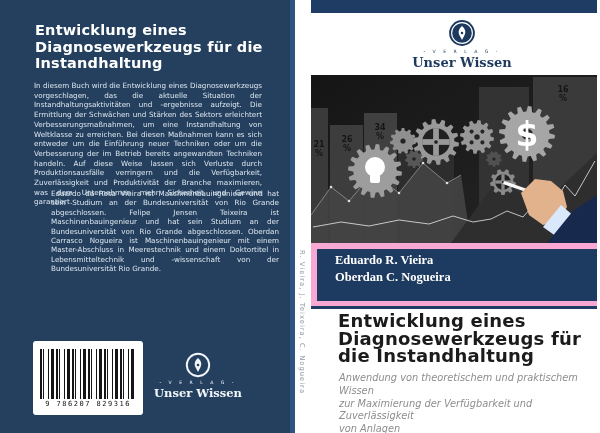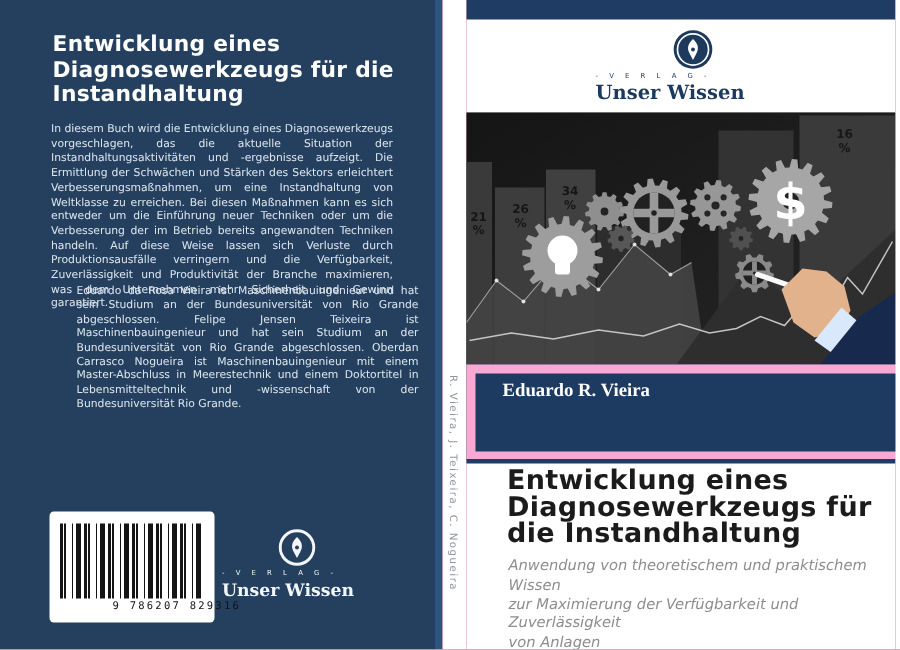--- a/index.html
+++ b/index.html
@@ -1,41 +1,41 @@
 <!DOCTYPE html>
 <html><head>
 <meta charset="utf-8">
 <style>
   html,body{margin:0;padding:0;background:#fff;}
-  .page{position:relative;width:600px;height:433px;overflow:hidden;background:#be185d;
+  .page{position:relative;width:600px;height:433px;overflow:hidden;background:#7dd3fc;
         font-family:"DejaVu Sans","Liberation Sans",sans-serif;}
   
   .back{position:absolute;left:0;top:0;width:290px;height:433px;background:#24405e;color:#e9eef4;}
   .back-title{position:absolute;left:35px;top:22px;width:240px;margin:0;
               font-size:14.5px;font-weight:bold;line-height:16.5px;color:#ffffff;white-space:pre-line;letter-spacing:.2px;}
   .back-desc{position:absolute;left:23px;top:70px;width:228px;margin:11px;
              font-size:7.2px;line-height:9.7px;text-align:justify;color:#dde6ef;}
   .back-bio{position:absolute;left:35px;top:173px;width:228px;margin:16px;
             font-size:7.2px;line-height:9.4px;text-align:justify;color:#dde6ef;}
   
-  .logo{position:absolute;text-align:left;}
+  .logo{position:absolute;text-align:center;}
   .logo .ring{display:block;margin:0 auto;}
   .logo .verlag{font-size:4.6px;letter-spacing:3px;margin-top:2px;}
   .logo .unser{font-family:"DejaVu Serif","Liberation Serif",serif;font-weight:bold;}
   .logo-back{left:148px;top:352px;width:100px;color:#f2f6fa;}
   .logo-back .unser{font-size:11.5px;margin-top:1px;color:#f2f6fa;}
   .logo-front{left:86px;top:19px;width:130px;color:#1d3a5e;}
   .logo-front .unser{font-size:13px;margin-top:1px;color:#1d3a5e;}
   
   .barcode{position:absolute;left:33px;top:341px;width:110px;height:74px;background:#ffffff;border-radius:3px;}
   .barcode .bars{position:absolute;left:7px;top:8px;width:96px;height:50px;
     background:repeating-linear-gradient(90deg,#151515 0 2px,#fff 2px 3px,#151515 3px 4px,#fff 4px 8px,
       #151515 8px 9px,#fff 9px 11px,#151515 11px 14px,#fff 14px 16px);}
-  .barcode .digits{position:absolute;left:0;top:59px;width:110px;text-align:left;
-    font-family:"DejaVu Sans Mono","Liberation Mono",monospace;font-size:7px;letter-spacing:1.5px;color:#111;margin-left:42px;}
+  .barcode .digits{position:absolute;left:0;top:59px;width:110px;text-align:center;
+    font-family:"DejaVu Sans Mono","Liberation Mono",monospace;font-size:7px;letter-spacing:1.5px;color:#111;}
   
   .edge{position:absolute;left:290px;top:0;width:5px;height:433px;background:#2d5380;}
   .spine{position:absolute;left:295px;top:0;width:16px;height:433px;background:#ffffff;}
   .spine-text{position:absolute;left:3px;top:250px;writing-mode:vertical-rl;
               font-size:6.8px;letter-spacing:1px;color:#8d97a2;}
   
   .front{position:absolute;left:311px;top:0;width:286px;height:433px;background:#ffffff;}
   .top-band{position:absolute;left:0;top:0;width:286px;height:13px;background:#1e3c64;}
   .photo{position:absolute;left:0;top:75px;width:286px;height:168px;background:#1e1e1e;}
   .author-band{position:absolute;left:0;top:243px;width:282px;height:52px;background:#1d3b60;
@@ -196,20 +196,21 @@
           <path d="M210,118 L224,104 L240,106 L252,116 L256,132 L248,146 L232,150 L218,140 Z" fill="#e2b28c"></path>
           <path d="M232,152 L250,130 L264,142 L246,162 Z" fill="#d9e8fa"></path>
           <path d="M236,168 L262,136 L286,120 L286,168 Z" fill="#17294d"></path>
         </g>
       </svg>
     </div>
 
     <div class="author-band">
       <div class="names">
         <p class="name">Eduardo R. Vieira</p>
+        <p class="name">Oberdan C. Nogueira</p>
       </div>
     </div>
 
     <div class="rule"></div>
 
     <h2 class="front-title">Entwicklung eines
 Diagnosewerkzeugs für
 die Instandhaltung</h2>
     <p class="front-subtitle">Anwendung von theoretischem und praktischem Wissen
 zur Maximierung der Verfügbarkeit und Zuverlässigkeit

